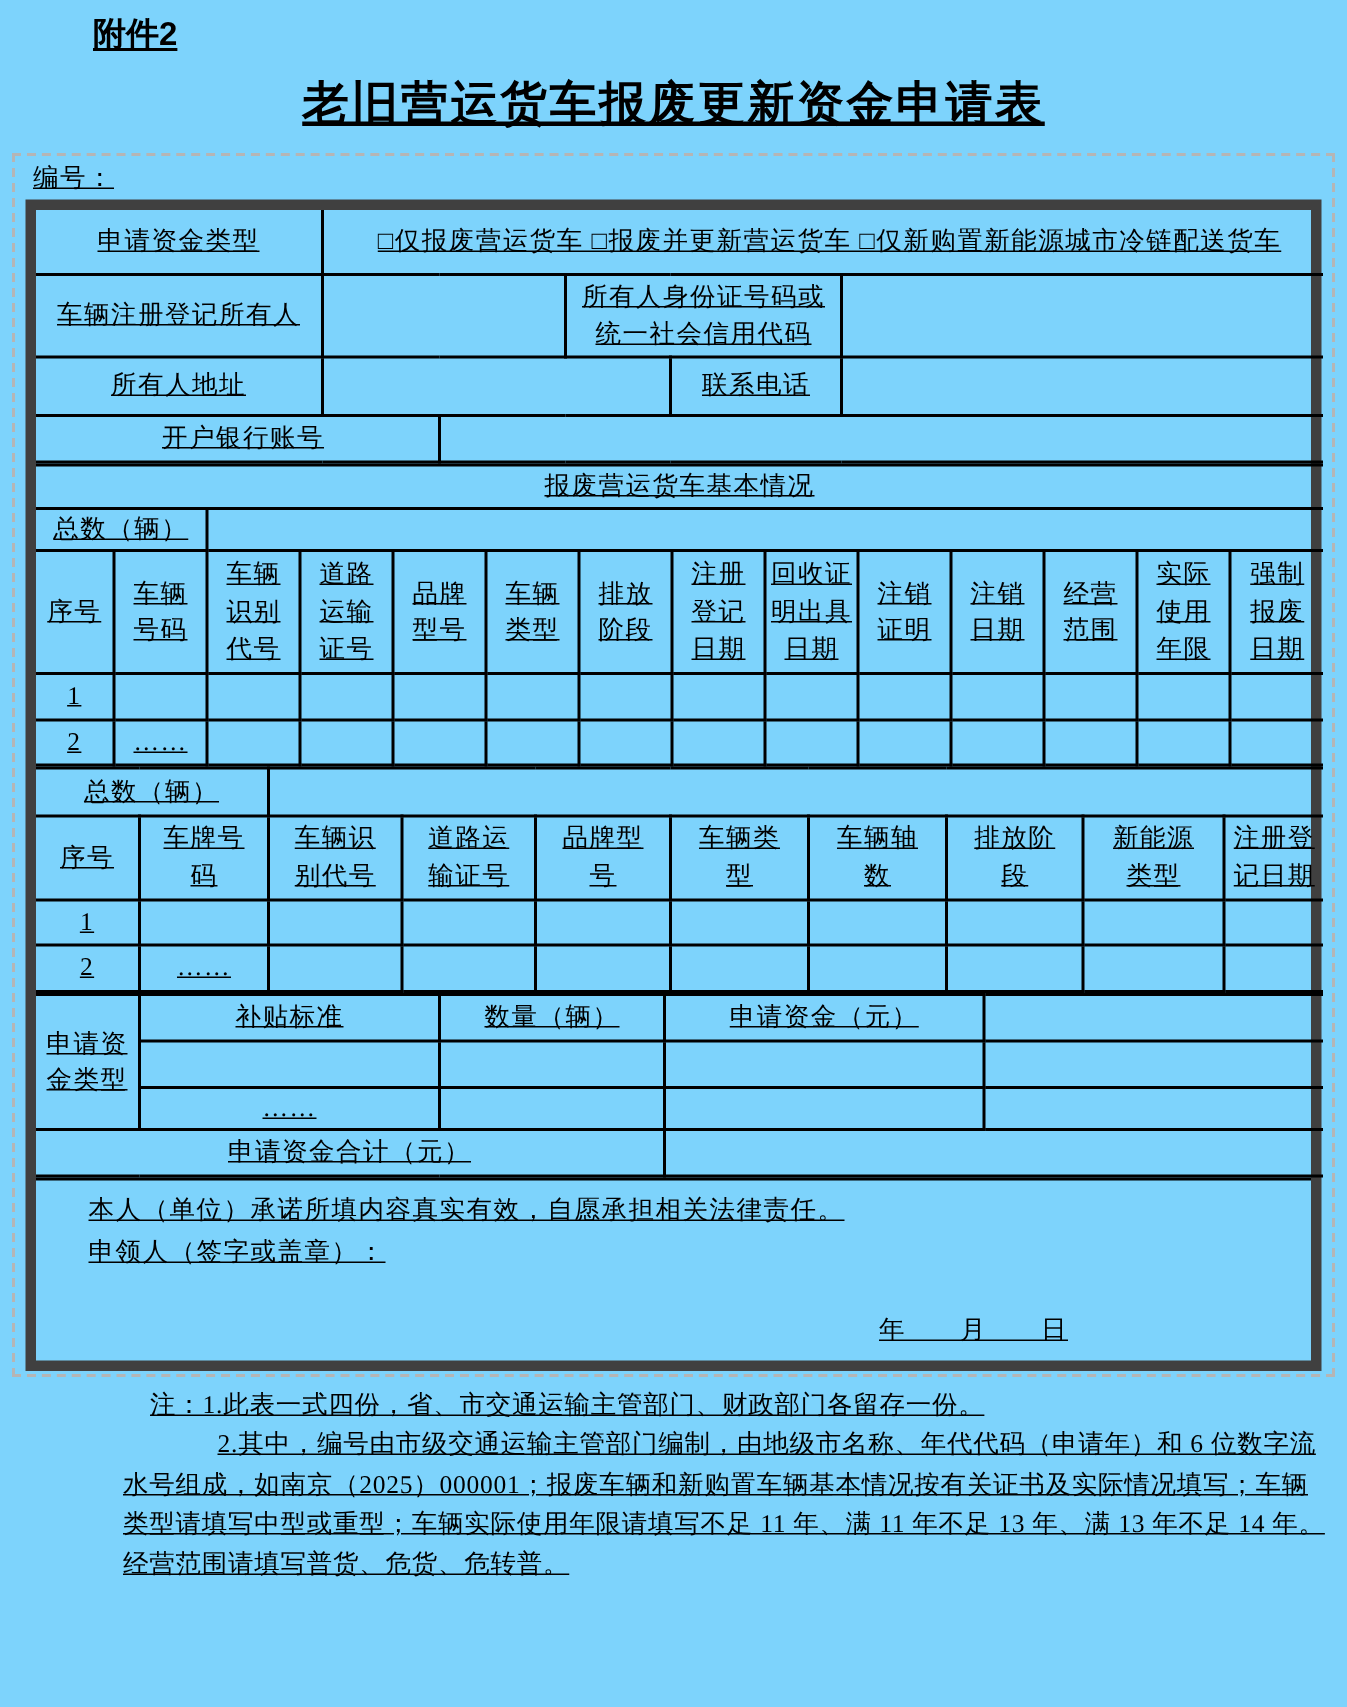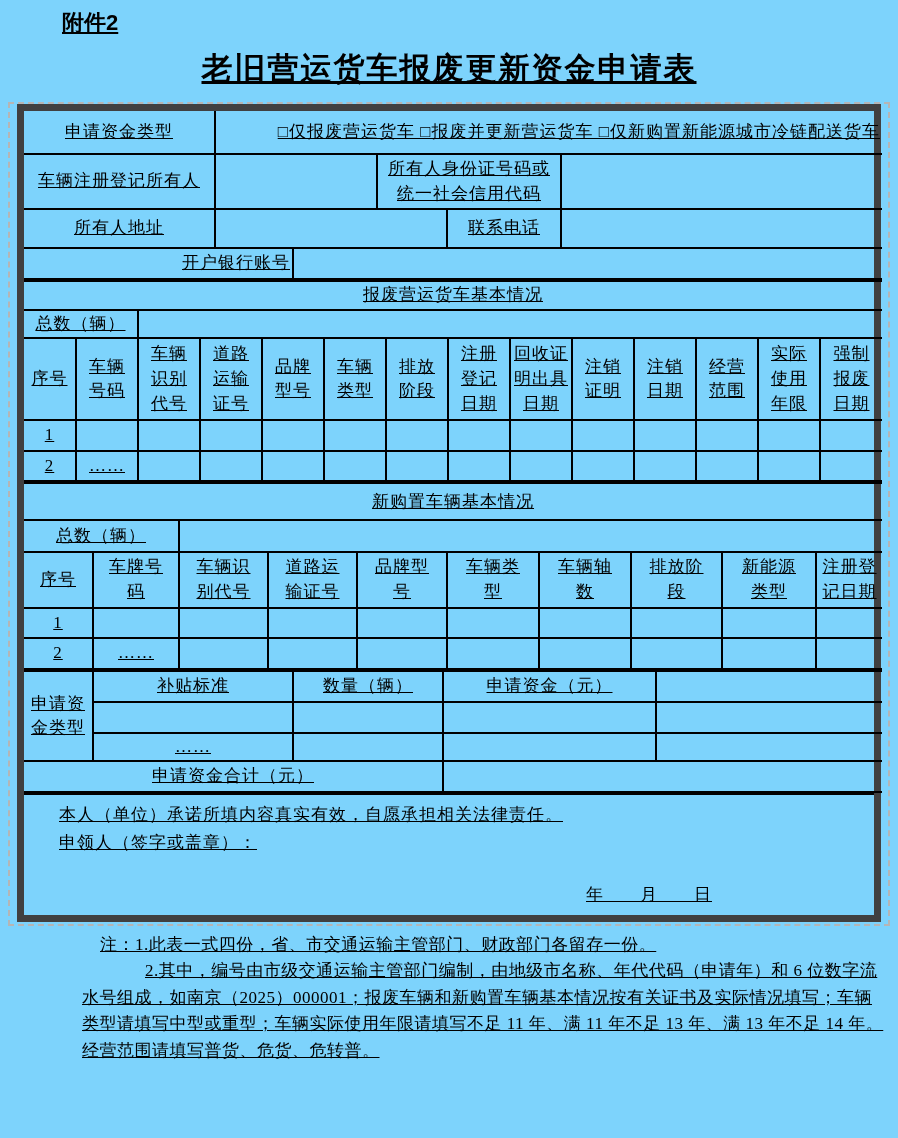--- a/index.html
+++ b/index.html
@@ -39,21 +39,21 @@
     text-align: center; vertical-align: middle;
     padding: 2px; overflow: hidden;
     line-height: 1.45;
   }
   td:first-child { border-left: none; }
   td:last-child { border-right: none; }
   .tw > table:first-child tr:first-child td { border-top: none; }
   .tw > table:last-child tr:last-child td { border-bottom: none; }
 
   .pre { white-space: pre-line; }
-  .left { text-align: right; padding-left: 10px; }
+  .left { text-align: center; padding-left: 10px; }
 
   tr.h43 td { height: 43px; } tr.h52 td { height: 52px; } tr.h39 td { height: 39px; }
   tr.h31 td { height: 31px; } tr.h29 td { height: 29px; } tr.h25 td { height: 25px; padding: 1px; }
   tr.h26 td { height: 26px; padding: 1px; } tr.h82 td { height: 82px; }
   tr.h37 td { height: 37px; } tr.h32 td { height: 32px; } tr.h55 td { height: 55px; }
   tr.h30 td { height: 30px; } tr.h28 td { height: 28px; } tr.h100 td { height: 100px; padding-left: 35px; }
   tr.h72 td { height: 72px; }
 
   .decl-cell { text-align: left; vertical-align: top; padding: 6px 12px; }
   .decl-line { line-height: 28px; }
@@ -68,20 +68,23 @@
 </style>
 </head>
 <body>
 
 <div class="sheet">
 
   <div class="attachment">附件2</div>
   <div class="title">老旧营运货车报废更新资金申请表</div>
 
   <div class="dashed-box">
+    <div class="serial-row">
+      <span>编号：</span><span></span>
+    </div>
 
     <div class="tw">
 
       <table>
         <colgroup>
             <col style="width:191px">
             <col style="width:78px">
             <col style="width:84px">
             <col style="width:70px">
             <col style="width:114px">
@@ -214,23 +217,20 @@
             <col style="width:89px">
             <col style="width:89px">
             <col style="width:90px">
             <col style="width:92px">
             <col style="width:92px">
             <col style="width:91px">
             <col style="width:94px">
             <col style="width:66px">
           </colgroup>
         <tbody>
-            <tr class="h37">
-          <td colspan="10">新购置车辆基本情况</td>
-        </tr>
         <tr class="h32">
           <td colspan="2">总数（辆）</td>
           <td colspan="8"></td>
         </tr>
         <tr class="h55">
           <td class="pre">序号</td>
               <td class="pre">车牌号
 码</td>
               <td class="pre">车辆识
 别代号</td>

